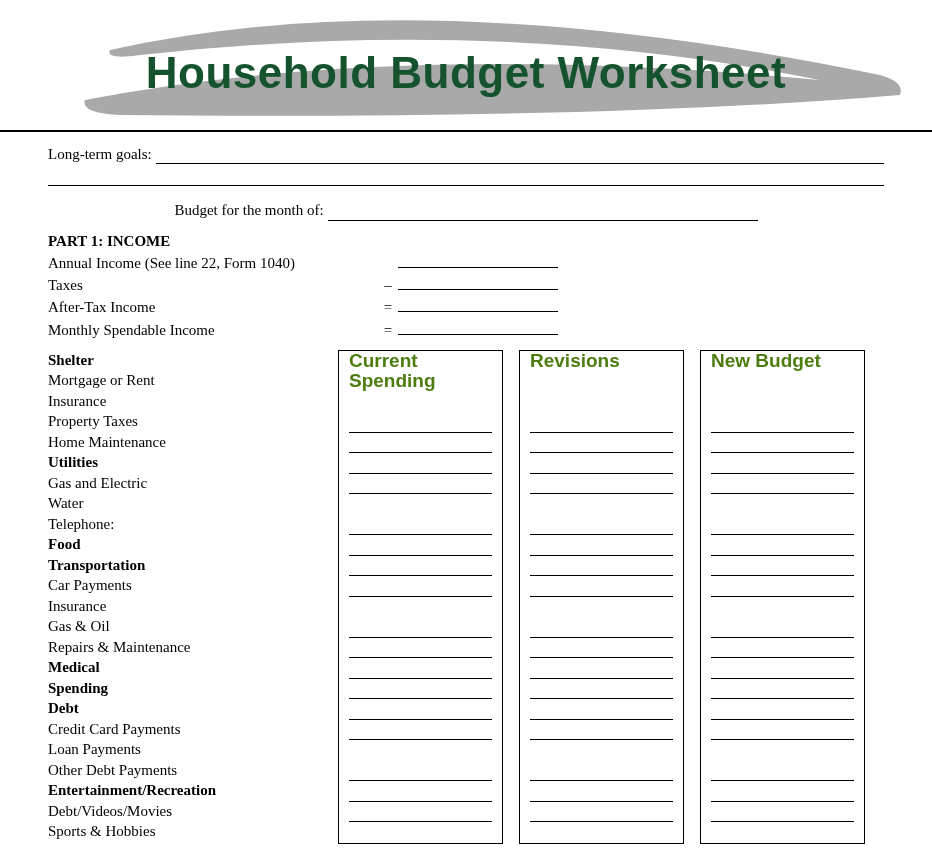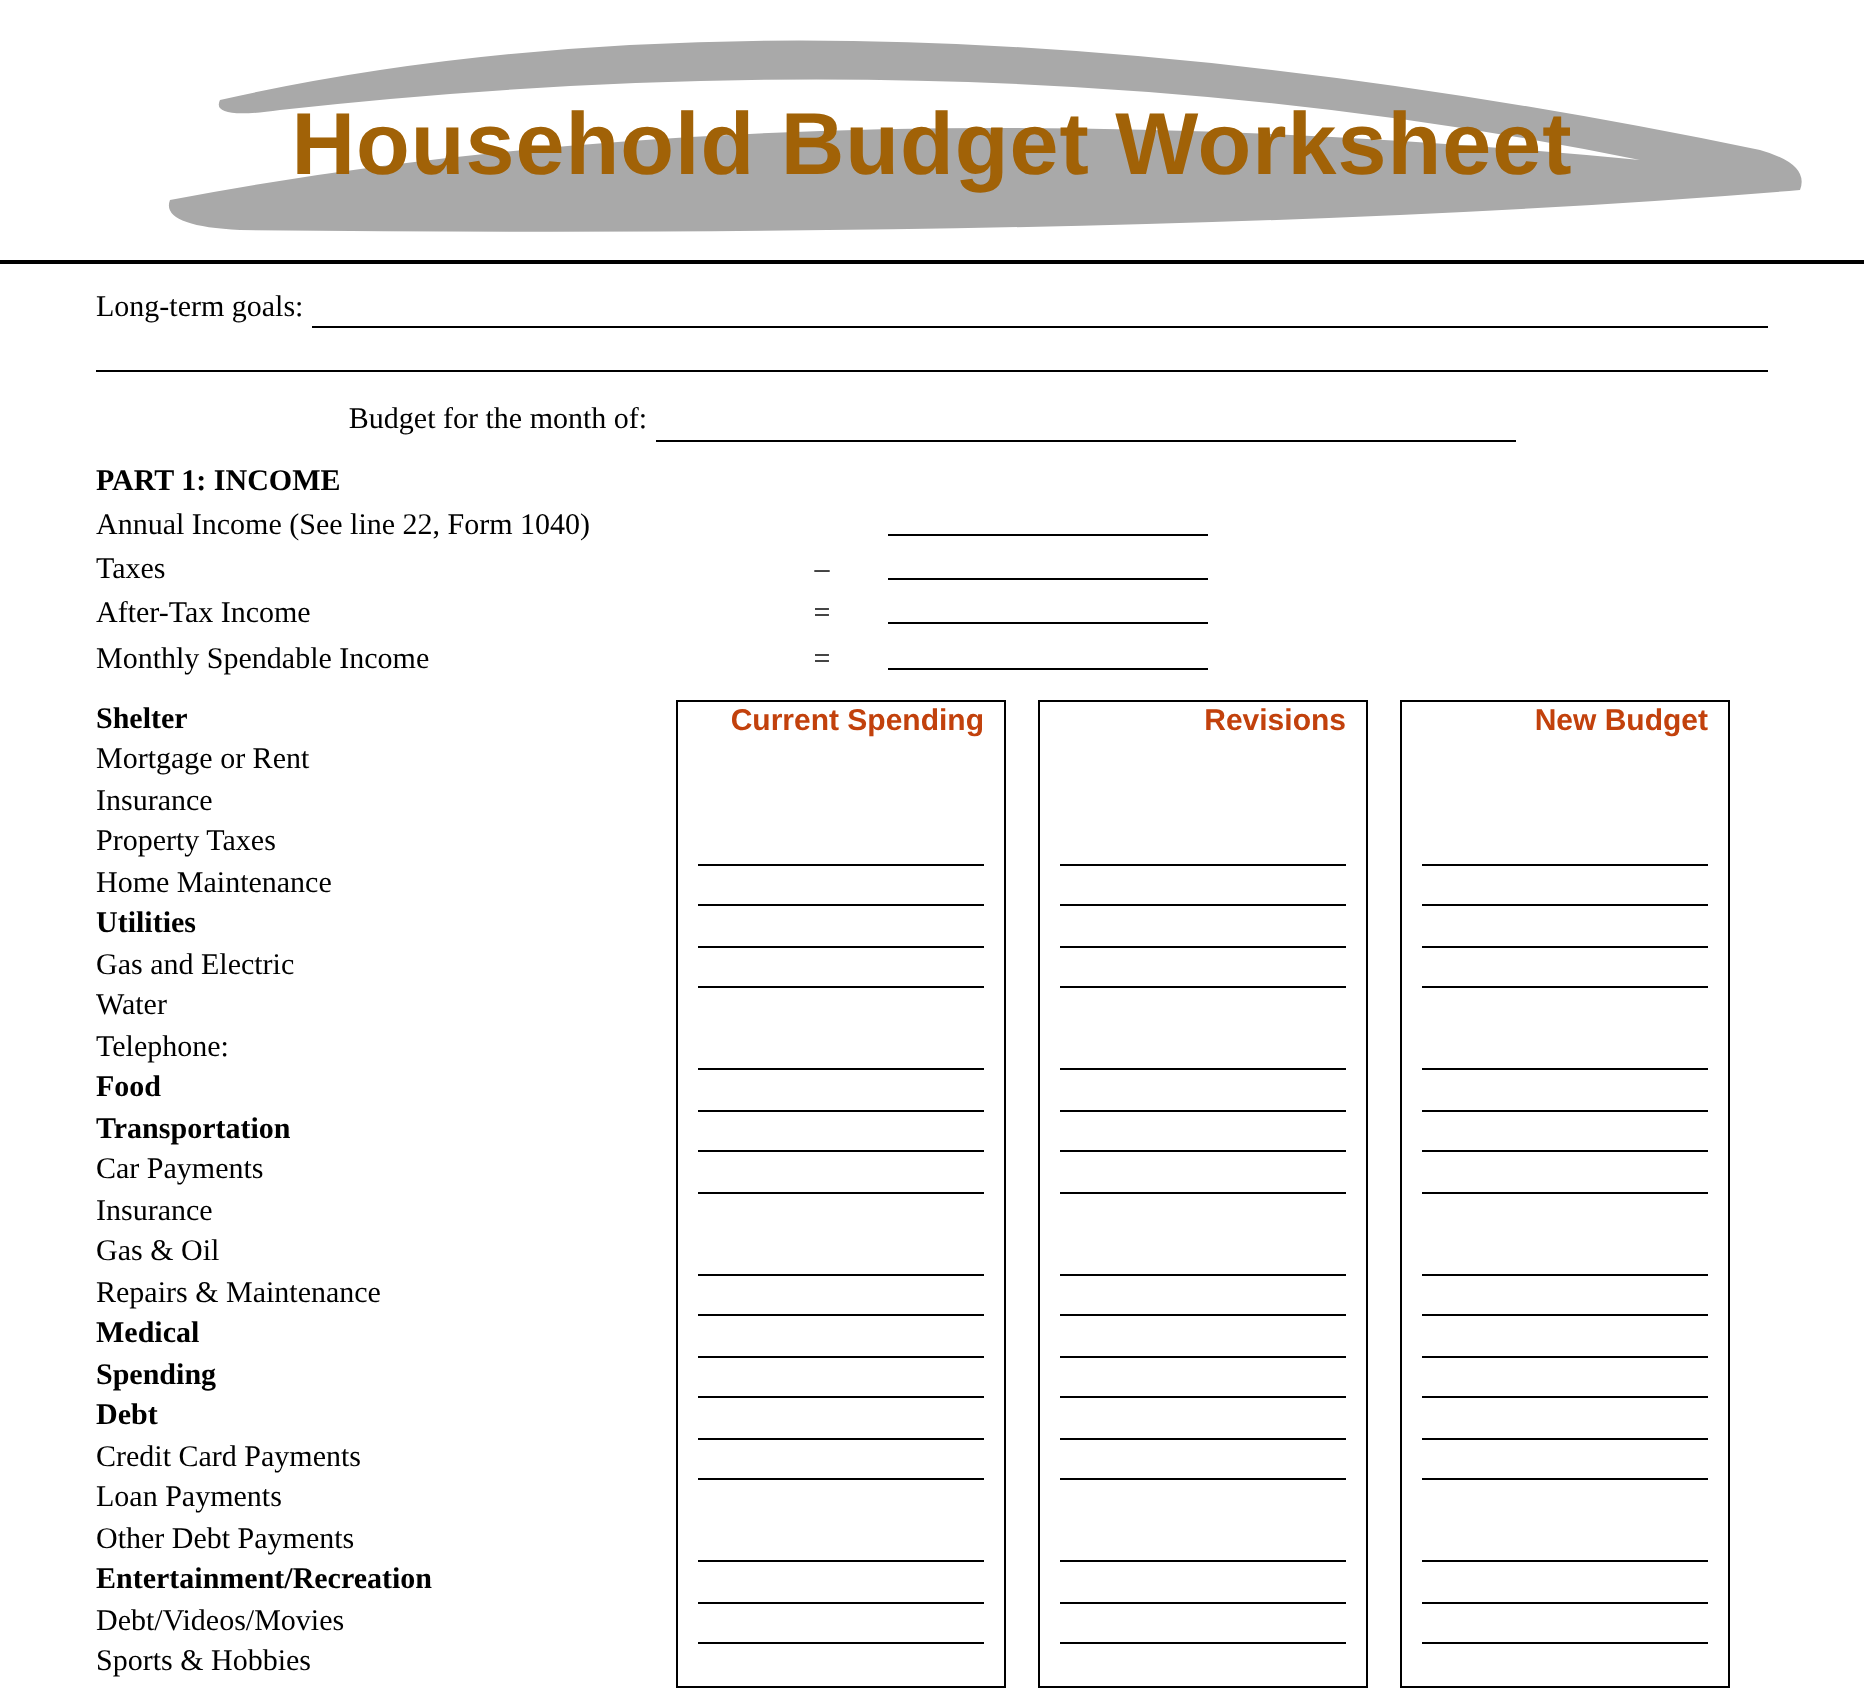--- a/index.html
+++ b/index.html
@@ -25,21 +25,21 @@
   }
   .title {
     position: absolute;
     top: 48px;
     left: 0;
     width: 100%;
     text-align: center;
     font-family: Impact, 'Arial Black', sans-serif;
     font-size: 44px;
     font-weight: bold;
-    color: #a16207;
+    color: #14532d;
     letter-spacing: 0.5px;
   }
   .divider {
     border: none;
     border-top: 2px solid #000;
     margin: 0;
   }
   .content {
     padding: 12px 48px 0 48px;
     font-size: 15px;
@@ -64,21 +64,20 @@
     height: 18px;
     margin-bottom: 14px;
   }
   .section-head {
     font-weight: bold;
     margin-bottom: 2px;
   }
   .income-row {
     display: flex;
     margin-bottom: 2px;
-    gap: 23px;
   }
   .income-label {
     width: 330px;
   }
   .income-op {
     width: 20px;
     text-align: center;
   }
   .income-blank {
     width: 160px;
@@ -98,23 +97,23 @@
   .row { height: 20.5px; line-height: 20.5px; }
   .col {
     width: 165px;
     border: 1px solid #000;
     margin-right: 16px;
     padding: 0 10px;
   }
   .col-head {
     font-family: Arial, sans-serif;
     font-weight: bold;
-    color: #c2410c;
-    text-align: right;
-    font-size: 15px;
+    color: #4d7c0f;
+    text-align: left;
+    font-size: 19px;
     height: 41px;
     line-height: 20.5px;
   }
   .col-blank {
     border-bottom: 1px solid #000;
     height: 15px;
     margin-top: 5.5px;
   }
   .col-spacer {
     height: 20.5px;

